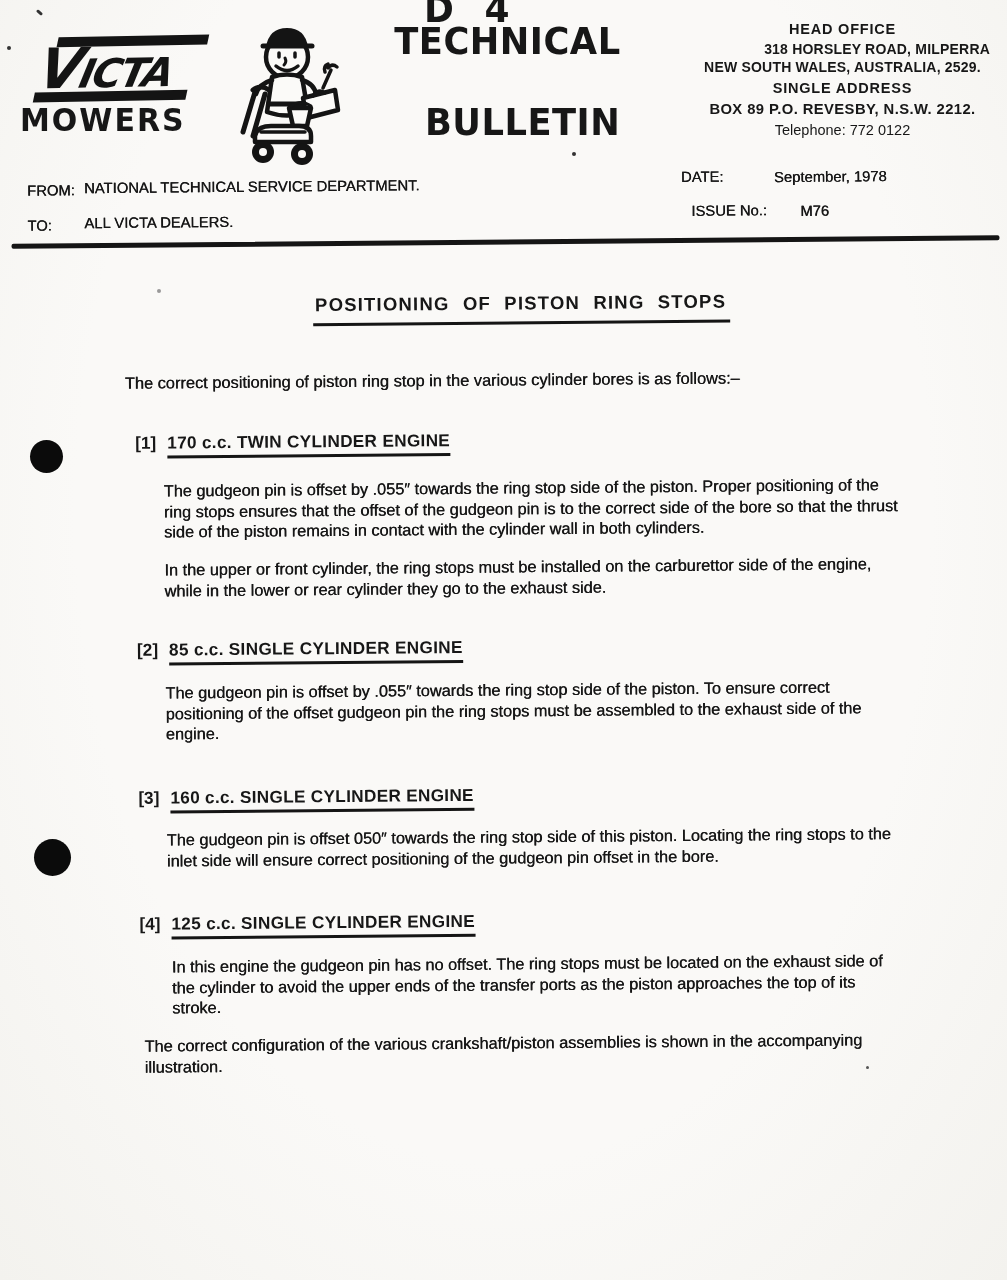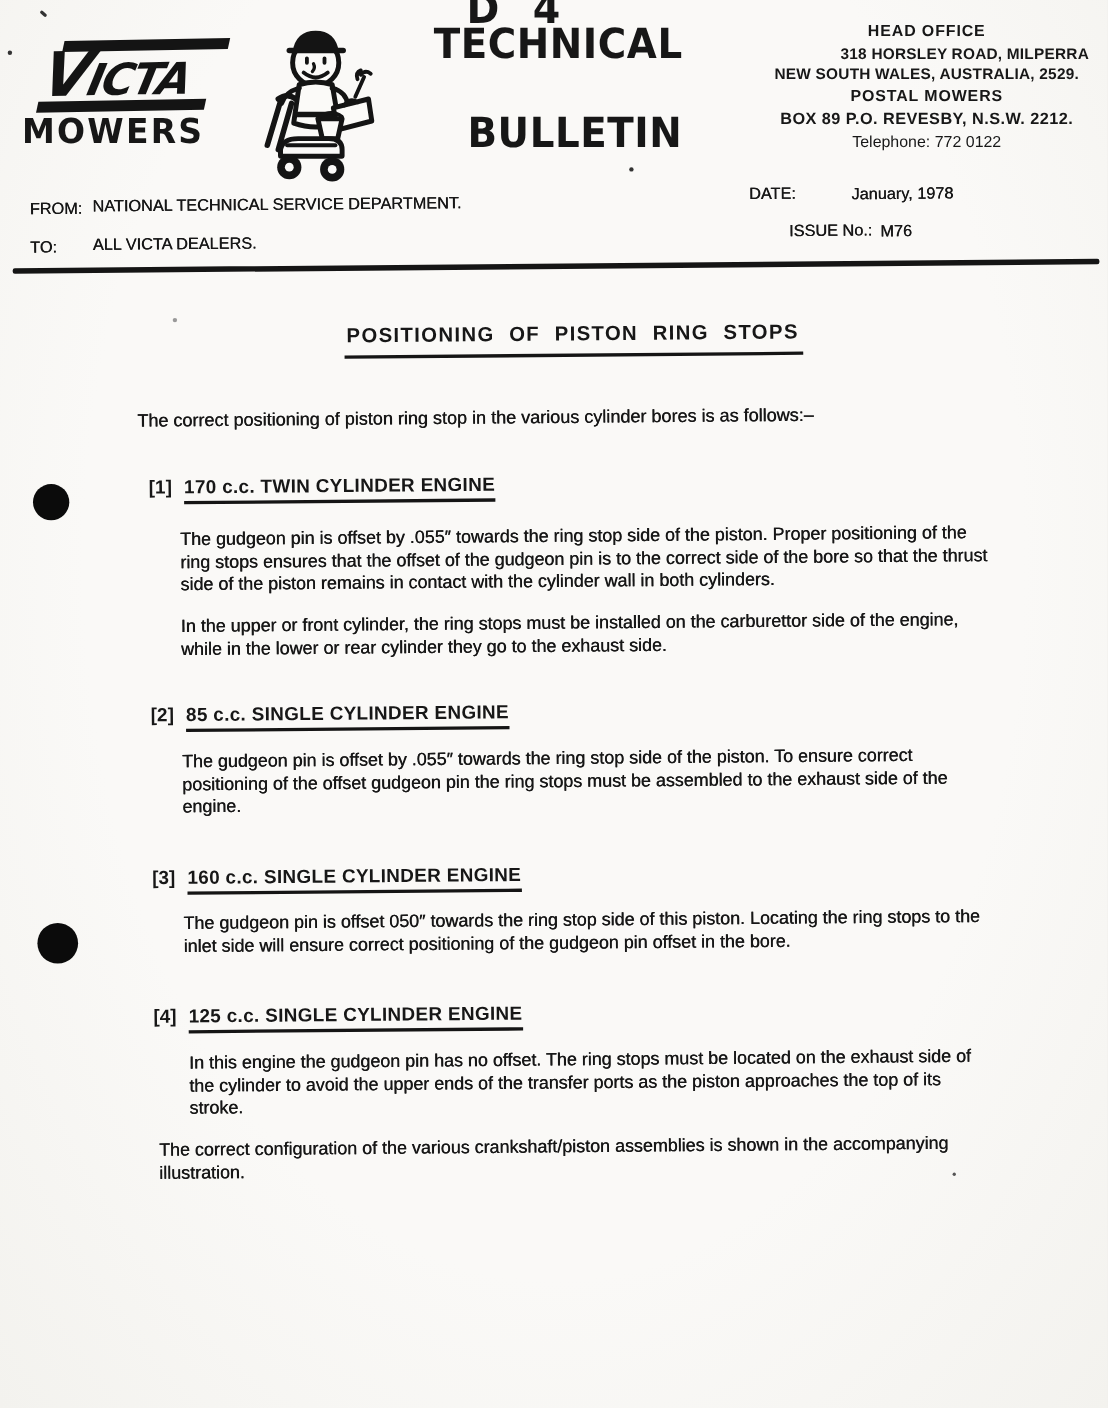--- a/index.html
+++ b/index.html
@@ -65,21 +65,21 @@
   .ho-phone{top:122px;font-weight:normal;font-size:14.5px;}
 
   
   .meta{font-size:14.8px;}
   .from-label{left:28px;top:182px;}
   .from-value{left:85px;top:180px;}
   .to-label{left:28px;top:217px;}
   .to-value{left:85px;top:215px;}
   .date-label{left:682px;top:174px;}
   .date-value{left:775px;top:175px;}
-  .issue-label{left:718px;top:208px;text-align:center;}
+  .issue-label{left:692px;top:208px;text-align:center;}
   .issue-value{left:801px;top:209px;}
 
   .rule{
     left:12px; top:243px; width:988px; height:5px;
     background:#151515; border-radius:2px;
   }
 
   
   .tilt{
     position:absolute; inset:0;
@@ -172,32 +172,32 @@
     <circle cx="77" cy="134" r="4" fill="#fbfaf8" stroke="none"></circle>
   </svg>
 
   <div class="abs doc-code">D 4</div>
   <div class="abs masthead-1">TECHNICAL</div>
   <div class="abs masthead-2">BULLETIN</div>
 
   <div class="abs ho ho-label">HEAD OFFICE</div>
   <div class="abs ho ho-addr1">318 HORSLEY ROAD, MILPERRA</div>
   <div class="abs ho ho-addr2">NEW SOUTH WALES, AUSTRALIA, 2529.</div>
-  <div class="abs ho ho-postal-label">POSTAL MOWERS</div>
+  <div class="abs ho ho-postal-label">SINGLE ADDRESS</div>
   <div class="abs ho ho-postal">BOX 89 P.O. REVESBY, N.S.W. 2212.</div>
   <div class="abs ho ho-phone">Telephone:  772 0122</div>
 
   <div class="tilt">
 
     <div class="abs meta soft from-label">FROM:</div>
     <div class="abs meta soft from-value">NATIONAL TECHNICAL SERVICE DEPARTMENT.</div>
     <div class="abs meta soft to-label">TO:</div>
     <div class="abs meta soft to-value">ALL VICTA DEALERS.</div>
     <div class="abs meta soft date-label">DATE:</div>
-    <div class="abs meta soft date-value">January, 1978</div>
+    <div class="abs meta soft date-value">September, 1978</div>
     <div class="abs meta soft issue-label">ISSUE No.:</div>
     <div class="abs meta soft issue-value">M76</div>
 
     <div class="abs rule"></div>
 
     <div class="abs doc-title">POSITIONING OF PISTON RING STOPS</div>
 
     <div class="abs intro soft">The correct positioning of piston ring stop in the various cylinder bores is as follows:–</div>
 
     <div class="abs sec-head s1h">

